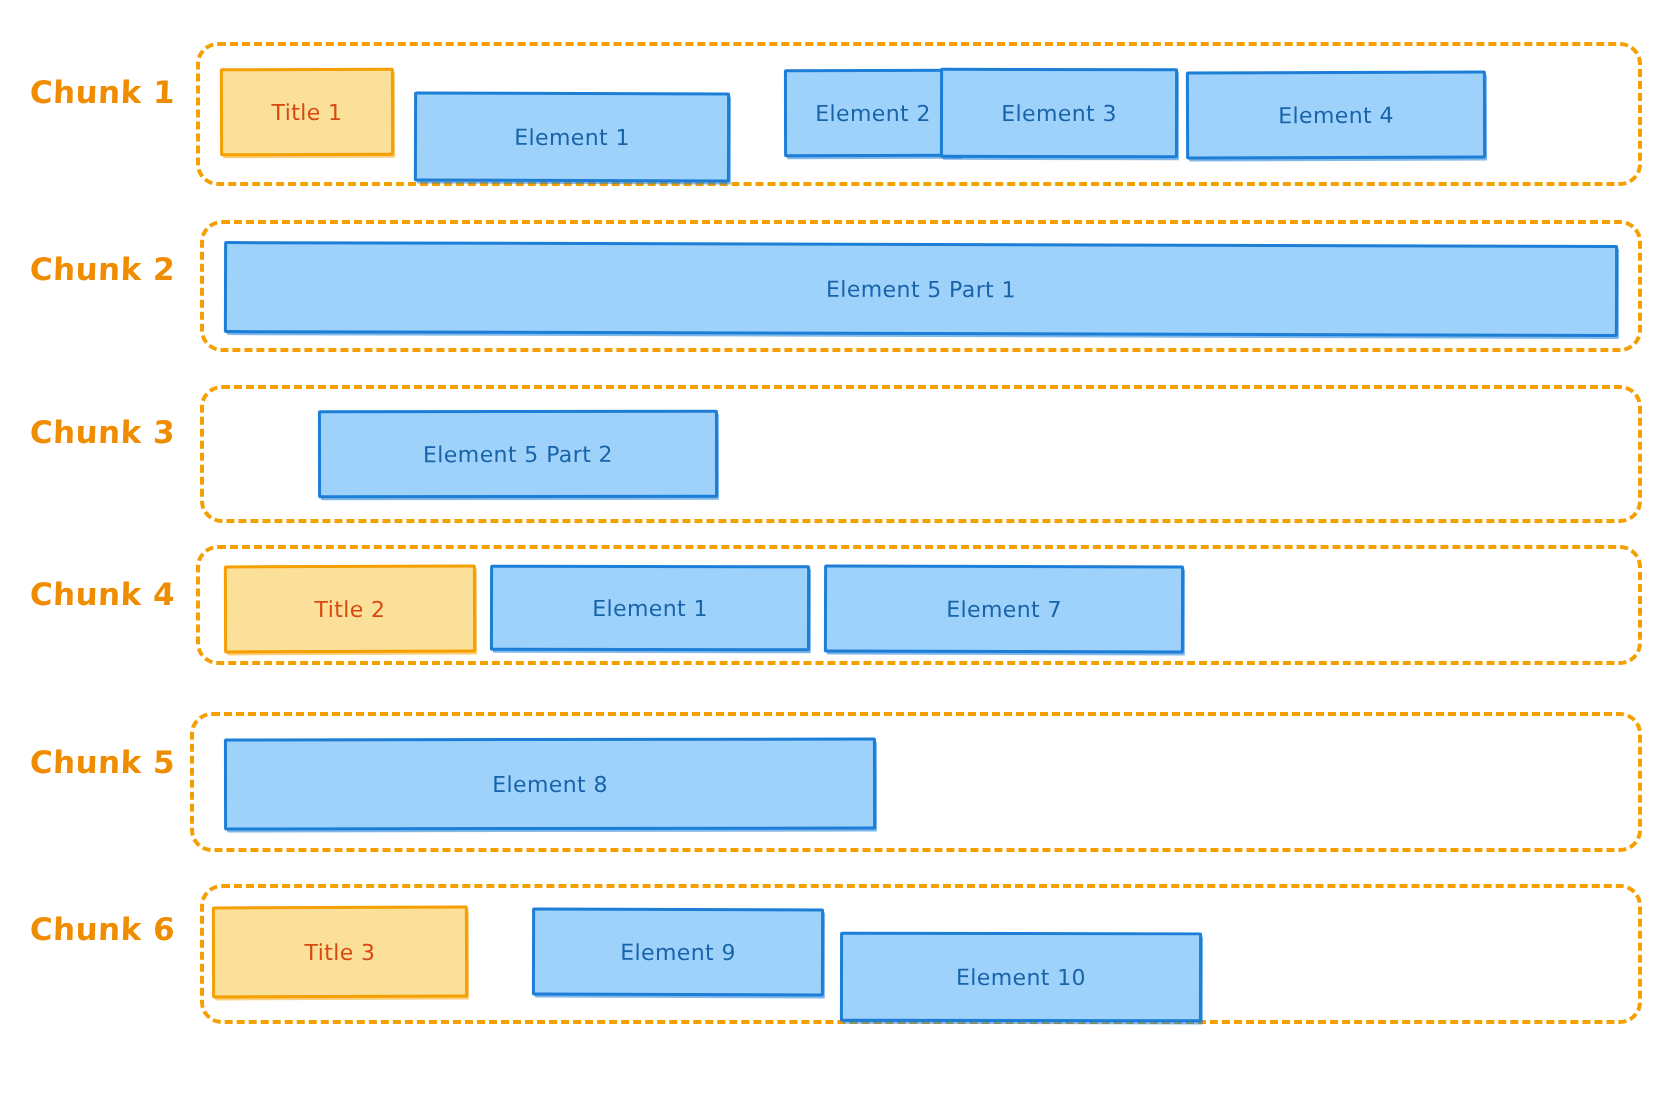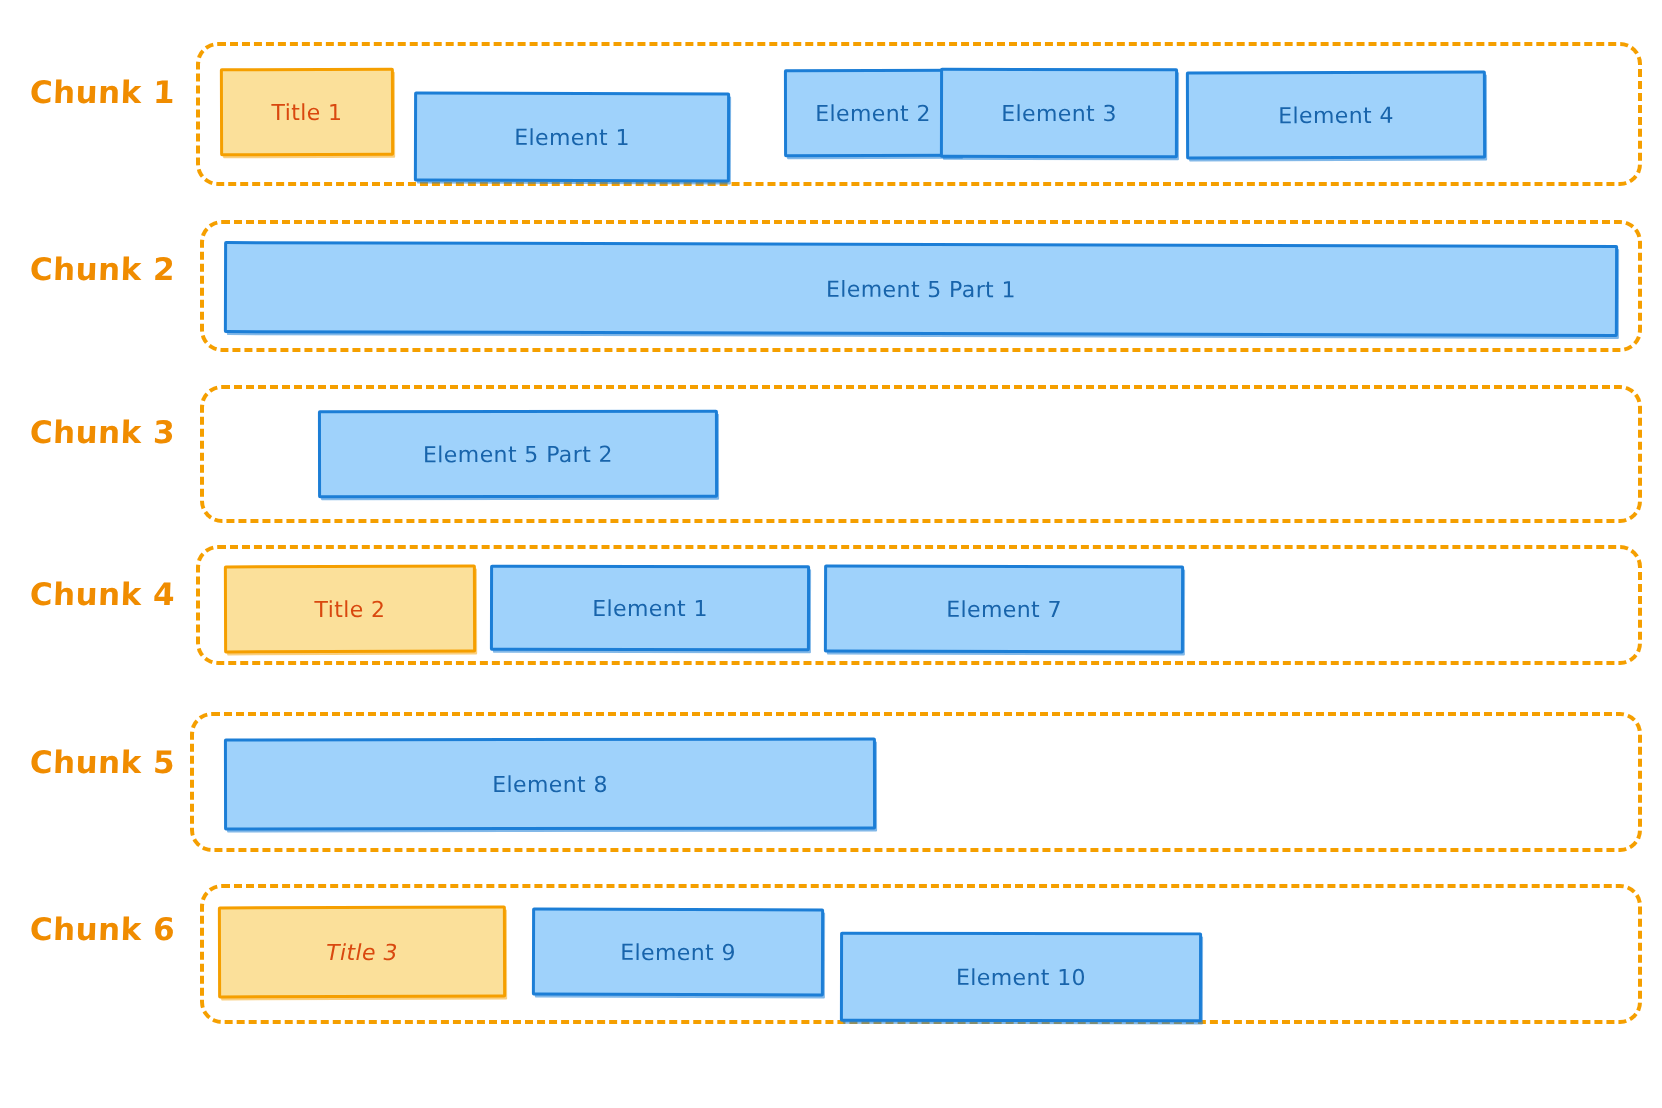--- a/index.html
+++ b/index.html
@@ -102,16 +102,16 @@
     <div class="chunk-box" style="left: 196px; top: 545px; width: 1446px; height: 120px;"></div>
     <div class="chunk-label" style="top: 576px;">Chunk 4</div>
     <div class="node yellow wob1" style="left: 224px; top: 565px; width: 252px; height: 88px; text-align: right;">Title 2</div>
     <div class="node blue wob4" style="left: 490px; top: 565px; width: 320px; height: 86px;">Element 1</div>
     <div class="node blue wob2" style="left: 824px; top: 565px; width: 360px; height: 88px;">Element 7</div>
     <div class="chunk-box" style="left: 190px; top: 712px; width: 1452px; height: 140px;"></div>
     <div class="chunk-label" style="top: 744px;">Chunk 5</div>
     <div class="node blue wob3" style="left: 224px; top: 738px; width: 652px; height: 92px;">Element 8</div>
     <div class="chunk-box" style="left: 200px; top: 884px; width: 1442px; height: 140px;"></div>
     <div class="chunk-label" style="top: 911px;">Chunk 6</div>
-    <div class="node yellow wob1" style="left: 218px; top: 906px; width: 288px; height: 92px; font-style: italic;">Title 3</div>
+    <div class="node yellow wob1" style="left: 212px; top: 906px; width: 256px; height: 92px;">Title 3</div>
     <div class="node blue wob2" style="left: 532px; top: 908px; width: 292px; height: 88px;">Element 9</div>
     <div class="node blue wob4" style="left: 840px; top: 932px; width: 362px; height: 90px;">Element 10</div>
   </div>
 
 </body></html>

